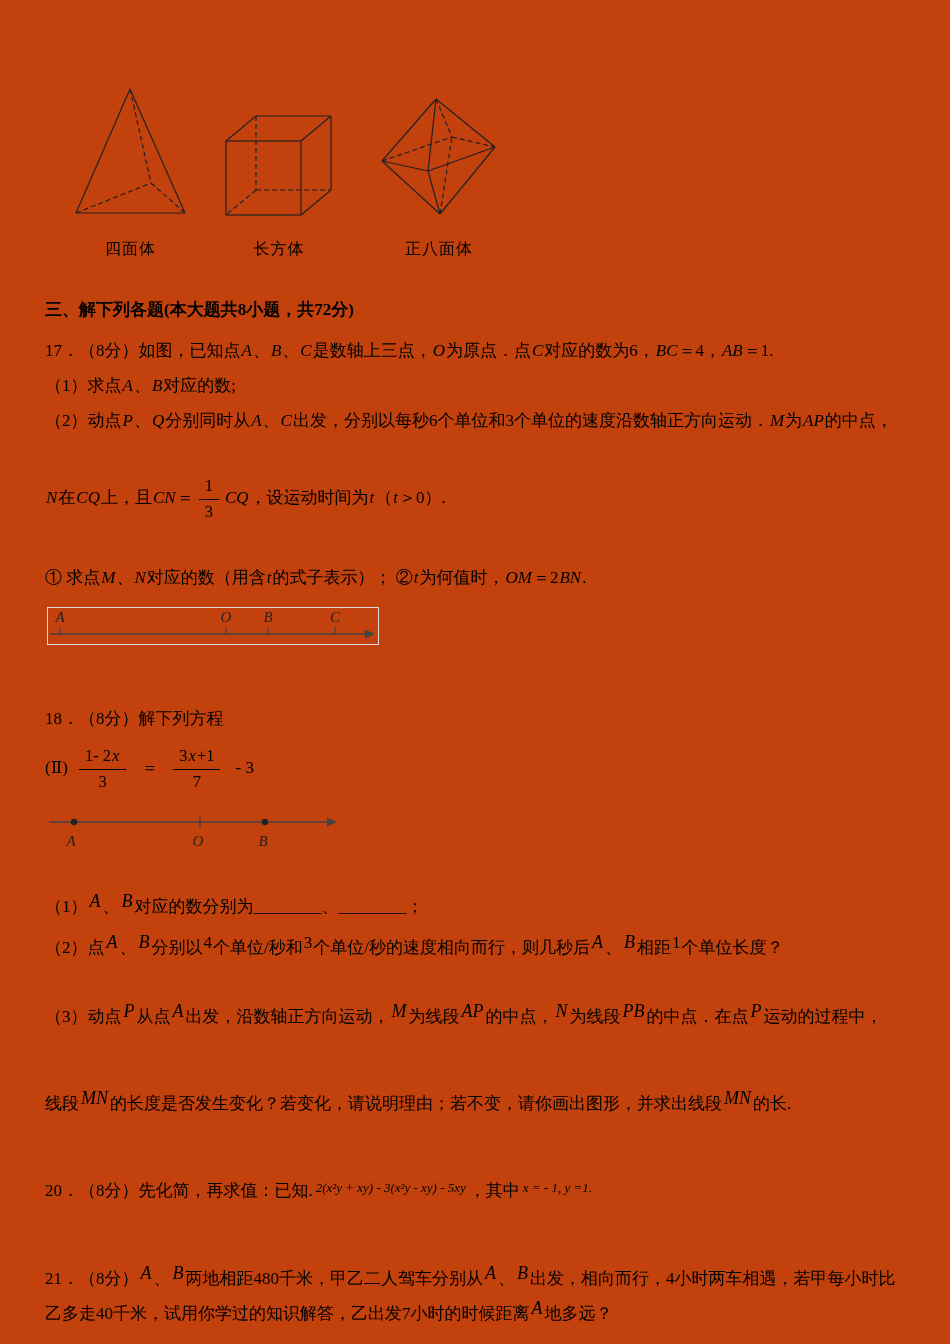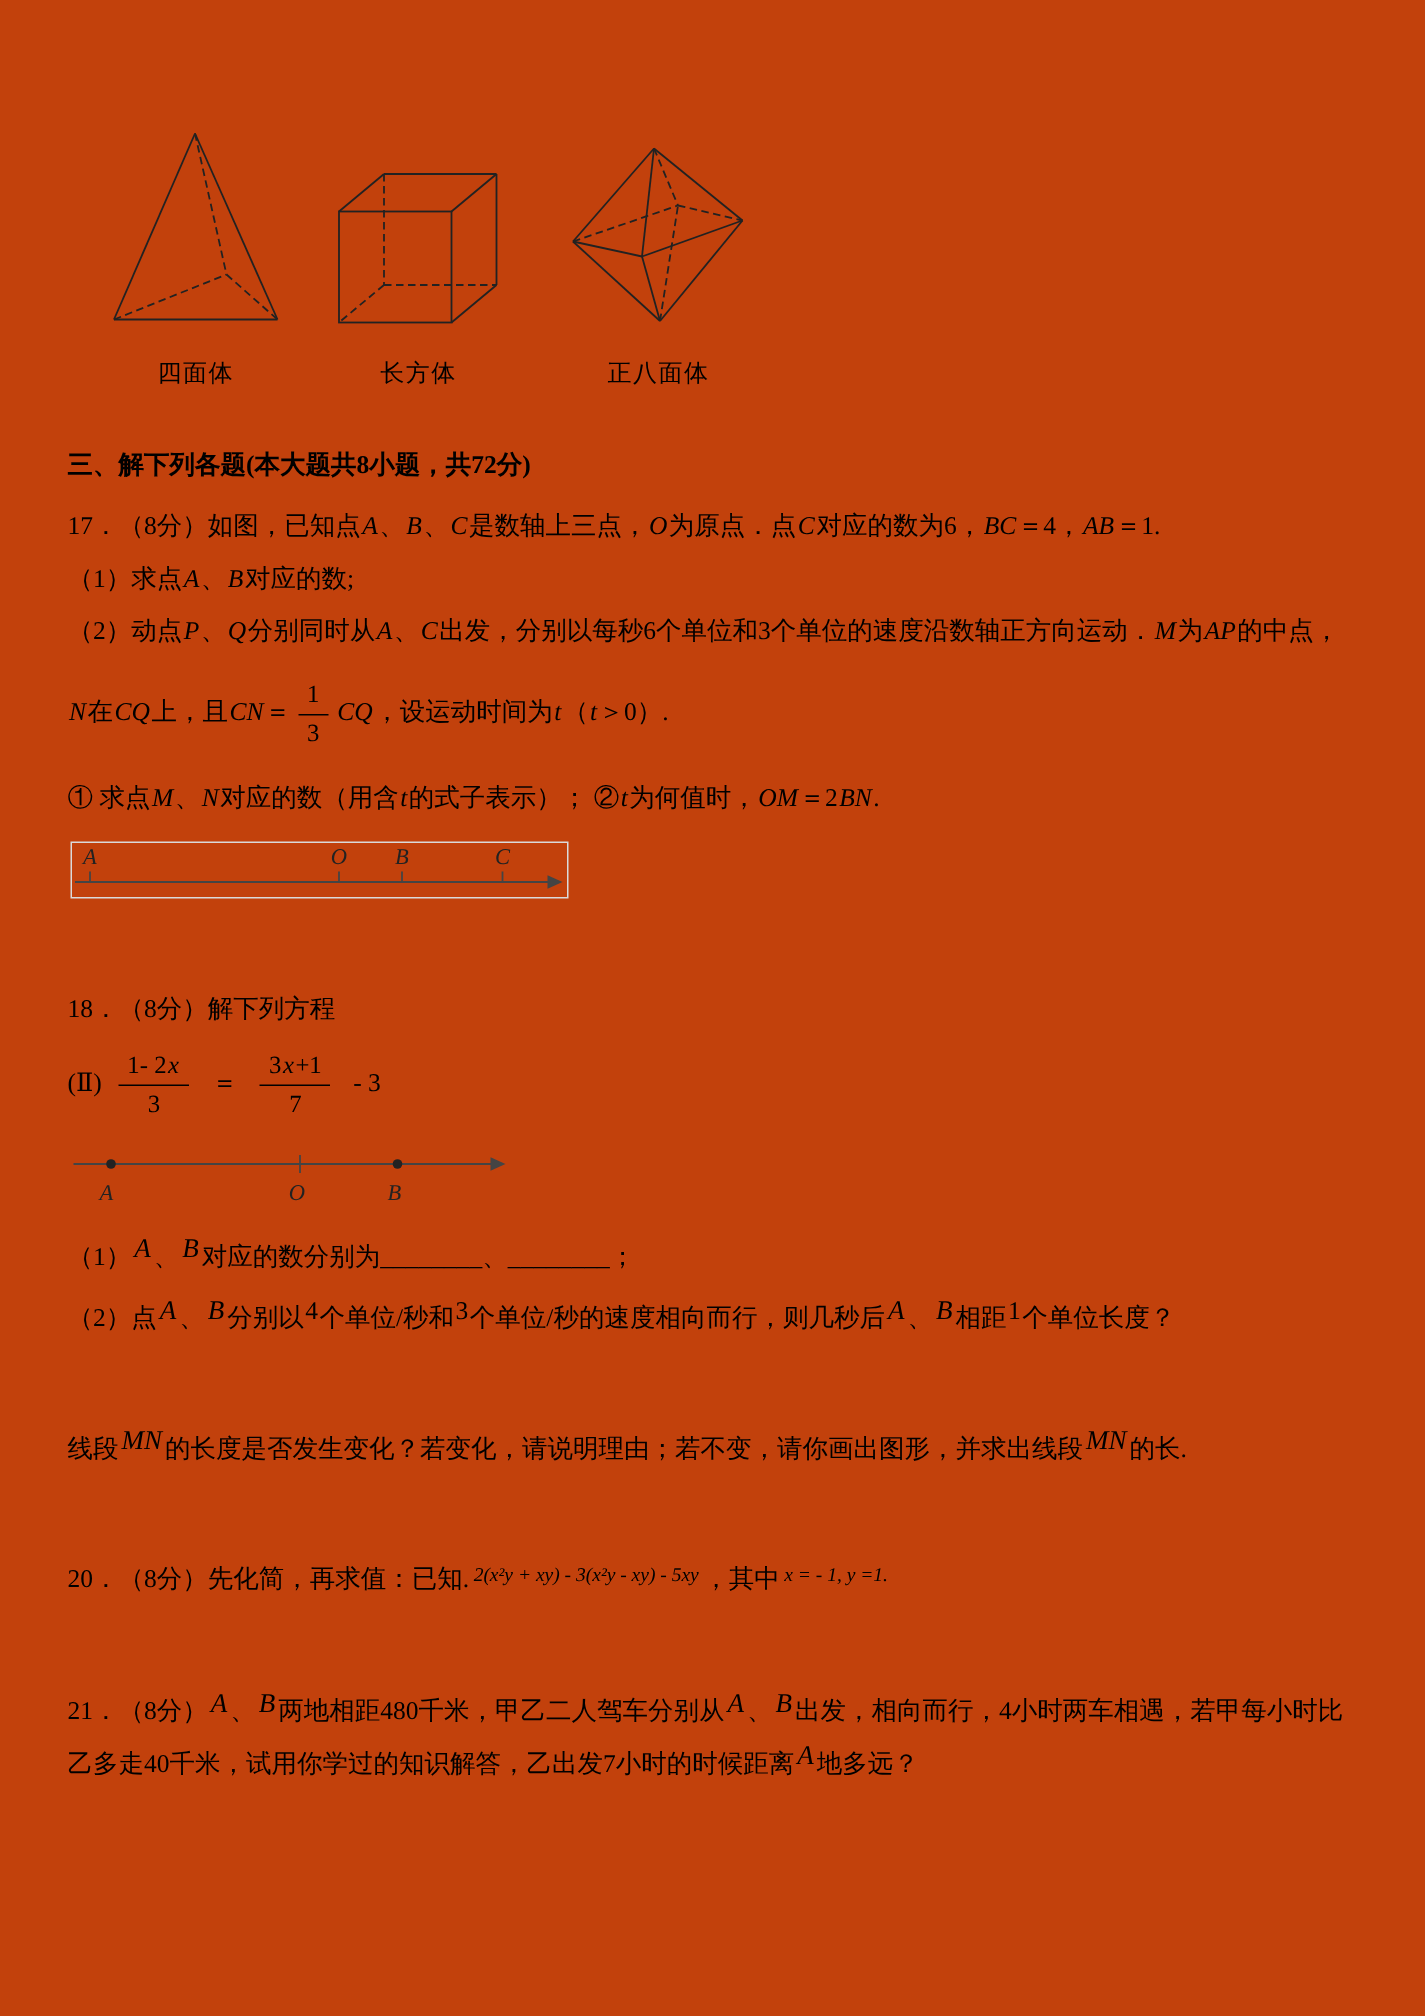--- a/index.html
+++ b/index.html
@@ -23,21 +23,21 @@
   .figure svg { display: block; }
   .fig-cuboid { margin-left: 37px; }
   .fig-octa { margin-left: 47px; }
   .fig-label { margin-top: 22px; font-size: 16px; letter-spacing: 1px; }
 
   .sec-header { font-weight: bold; margin-top: 36px; }
 
   
   .sp1 { margin-top: 8px; }
   .sp2 { margin-top: 14px; }
-  .sp3 { margin-top: 19px; }
+  .sp3 { margin-top: 42px; }
   .sp4 { margin-top: 60px; }
 
   
   .m   { font-style: italic; padding: 0 1px; }
   .mr  { font-style: italic; position: relative; top: -5px; font-size: 18px; padding: 0 2px; }
   .nr  { position: relative; top: -5px; font-size: 17px; padding: 0 1px; }
   .mrb { font-style: italic; position: relative; top: -4px; font-size: 13px; padding: 0 3px; }
 
   
   .frac { display: inline-block; vertical-align: middle; text-align: center;
@@ -158,20 +158,21 @@
       <line x1="153" y1="7" x2="153" y2="19" stroke="#444" stroke-width="1.2"></line>
       <circle cx="218" cy="13" r="3.2" fill="#222"></circle>
       <text class="nl" x="24" y="37" text-anchor="middle">A</text>
       <text class="nl" x="151" y="37" text-anchor="middle">O</text>
       <text class="nl" x="216" y="37" text-anchor="middle">B</text>
     </svg>
   </div>
 
   <p class="sp3"><span>（1）</span><span class="mr">A</span><span>、</span><span class="mr">B</span><span>对应的数分别为________、________；</span></p>
   <p class="sp2"><span>（2）点</span><span class="mr">A</span><span>、</span><span class="mr">B</span><span>分别以</span><span class="nr">4</span><span>个单位/秒和</span><span class="nr">3</span><span>个单位/秒的速度相向而行，则几秒后</span><span class="mr">A</span><span>、</span><span class="mr">B</span><span>相距</span><span class="nr">1</span><span>个单位长度？</span></p>
+  <p class="sp3"><span>（3）动点</span><span class="mr">P</span><span>从点</span><span class="mr">A</span><span>出发，沿数轴正方向运动，</span><span class="mr">M</span><span>为线段</span><span class="mr">AP</span><span>的中点，</span><span class="mr">N</span><span>为线段</span><span class="mr">PB</span><span>的中点．在点</span><span class="mr">P</span><span>运动的过程中，</span></p>
   <p class="sp4"><span>线段</span><span class="mr">MN</span><span>的长度是否发生变化？若变化，请说明理由；若不变，请你画出图形，并求出线段</span><span class="mr">MN</span><span>的长.</span></p>
 
   <p class="sp4"><span>20．（8分）先化简，再求值：已知.</span><span class="mrb">2(x²y + xy) - 3(x²y - xy) - 5xy</span><span>，其中</span><span class="mrb">x = - 1, y =1.</span></p>
 
   <p class="sp4"><span>21．（8分）</span><span class="mr">A</span><span>、</span><span class="mr">B</span><span>两地相距480千米，甲乙二人驾车分别从</span><span class="mr">A</span><span>、</span><span class="mr">B</span><span>出发，相向而行，4小时两车相遇，若甲每小时比</span></p>
   <p class="sp1"><span>乙多走40千米，试用你学过的知识解答，乙出发7小时的时候距离</span><span class="mr">A</span><span>地多远？</span></p>
 
 </div>
 
 </body></html>

